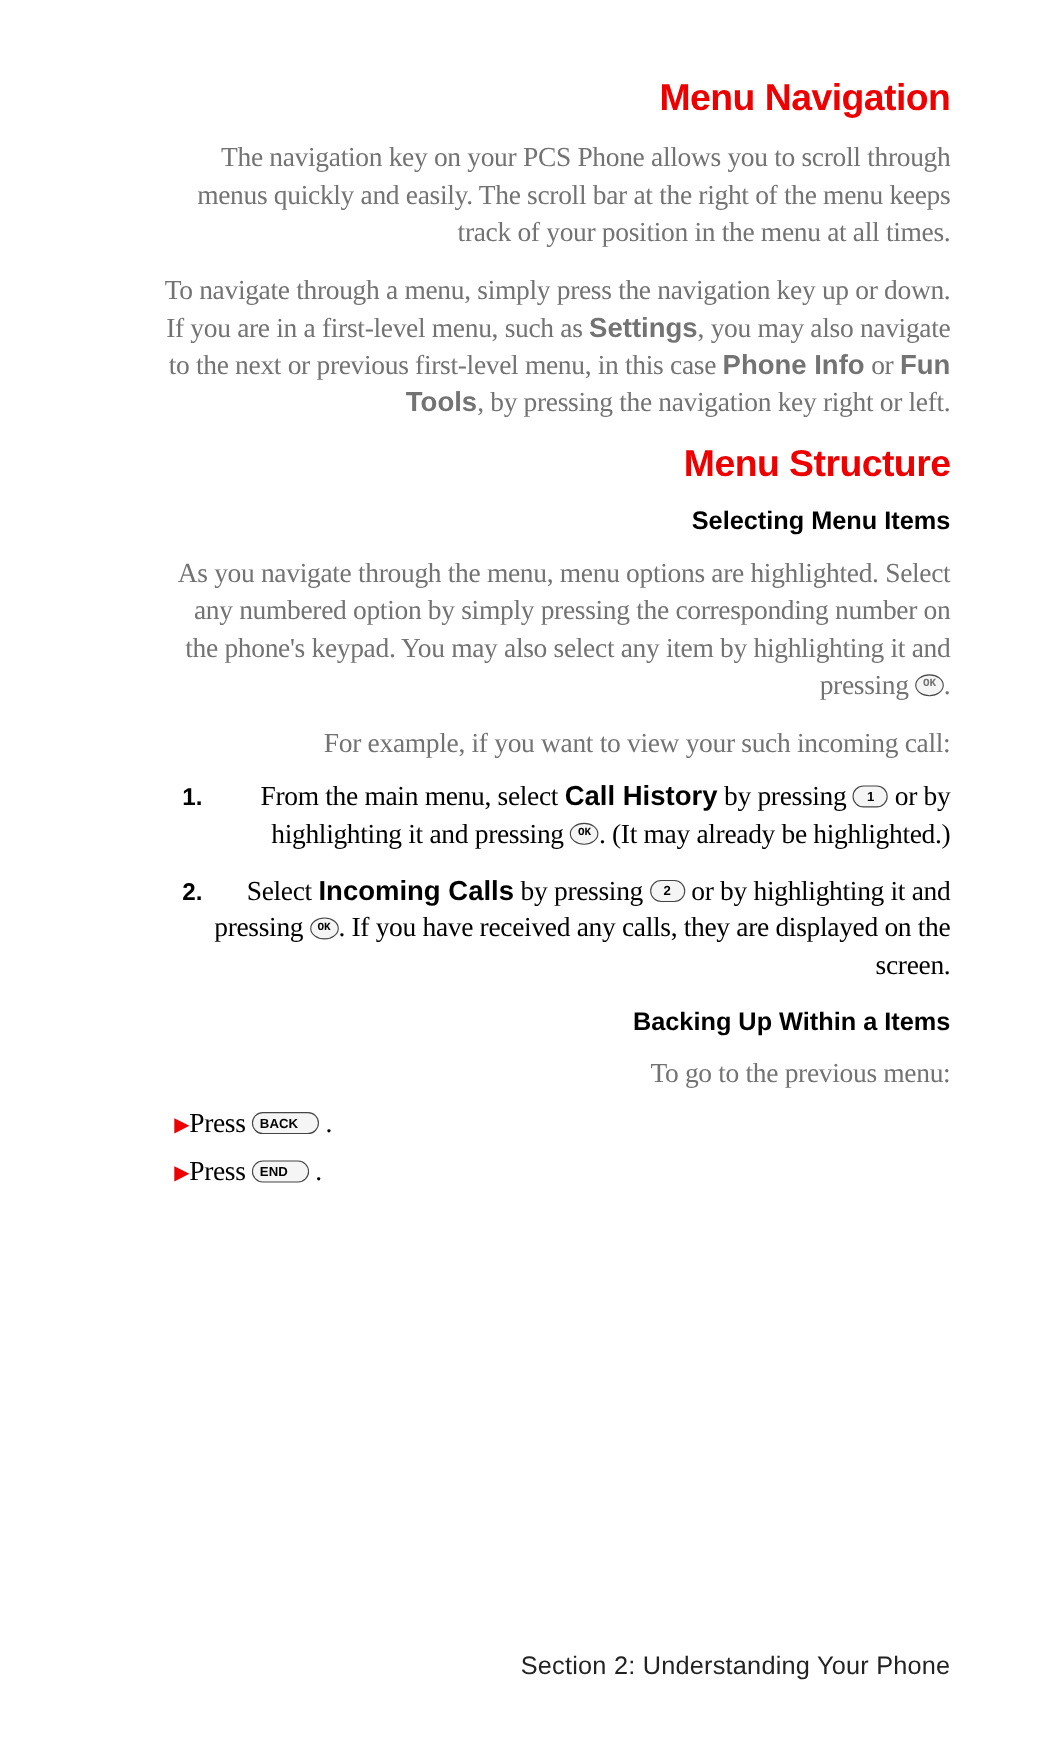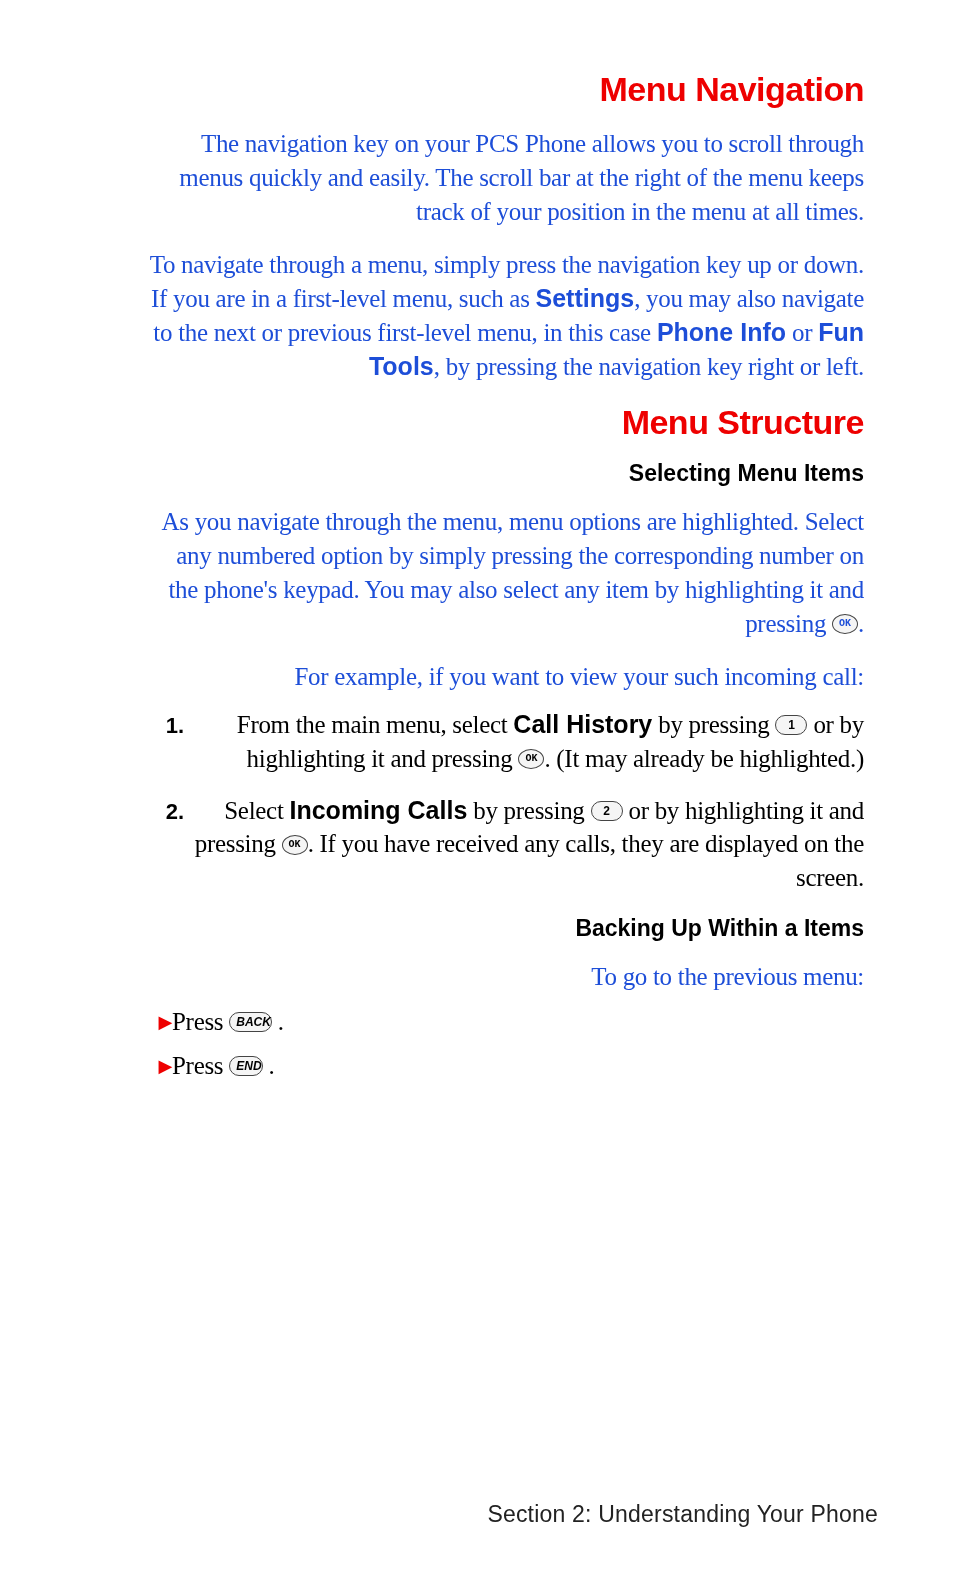--- a/index.html
+++ b/index.html
@@ -29,21 +29,21 @@
     color: #000;
     font-size: 23px;
     margin-bottom: 18px;
     letter-spacing: 0;
   }
   .body-block { margin-left: 22px; }
   p {
     font-size: 25px;
     line-height: 1.35;
     margin-bottom: 20px;
-    color: #1d4ed8;
+    color: #737373;
   }
   .tight { margin-bottom: 14px; }
   .bold-inline { font-family: Arial, Helvetica, sans-serif; font-weight: 700; letter-spacing: 0; }
   ol.num-list { list-style: none; margin-bottom: 20px; }
   ol.num-list li {
     display: flex;
     align-items: baseline;
     margin-bottom: 18px;
   }
   ol.num-list li .num {
@@ -73,26 +73,25 @@
     display: inline-flex;
     align-items: center;
     justify-content: center;
     border: 1.5px solid #444;
     border-radius: 12px;
     background: #f5f5f5;
     font-family: Arial, Helvetica, sans-serif;
     font-weight: 700;
     font-size: 12px;
     line-height: 1;
-    padding: 3px 0 3px 6px;
+    padding: 3px 18px 3px 6px;
     vertical-align: middle;
     position: relative;
     top: -2px;
     letter-spacing: 0;
-    font-style: italic;
   }
   .key-round {
     display: inline-flex;
     align-items: center;
     justify-content: center;
     width: 26px;
     height: 20px;
     border: 1.5px solid #444;
     border-radius: 50%;
     background: #f5f5f5;
@@ -120,21 +119,21 @@
     line-height: 1;
     vertical-align: middle;
     position: relative;
     top: -2px;
     letter-spacing: 0;
   }
   .footer {
     position: absolute;
     bottom: 56px;
     left: 66px;
-    right: 76px;
+    right: 90px;
   }
   .footer-top {
     font-family: Arial, Helvetica, sans-serif;
     font-size: 23px;
     font-weight: 300;
     color: #222;
     margin-left: 56px;
     margin-bottom: 6px;
     letter-spacing: 0.2px;
   }

